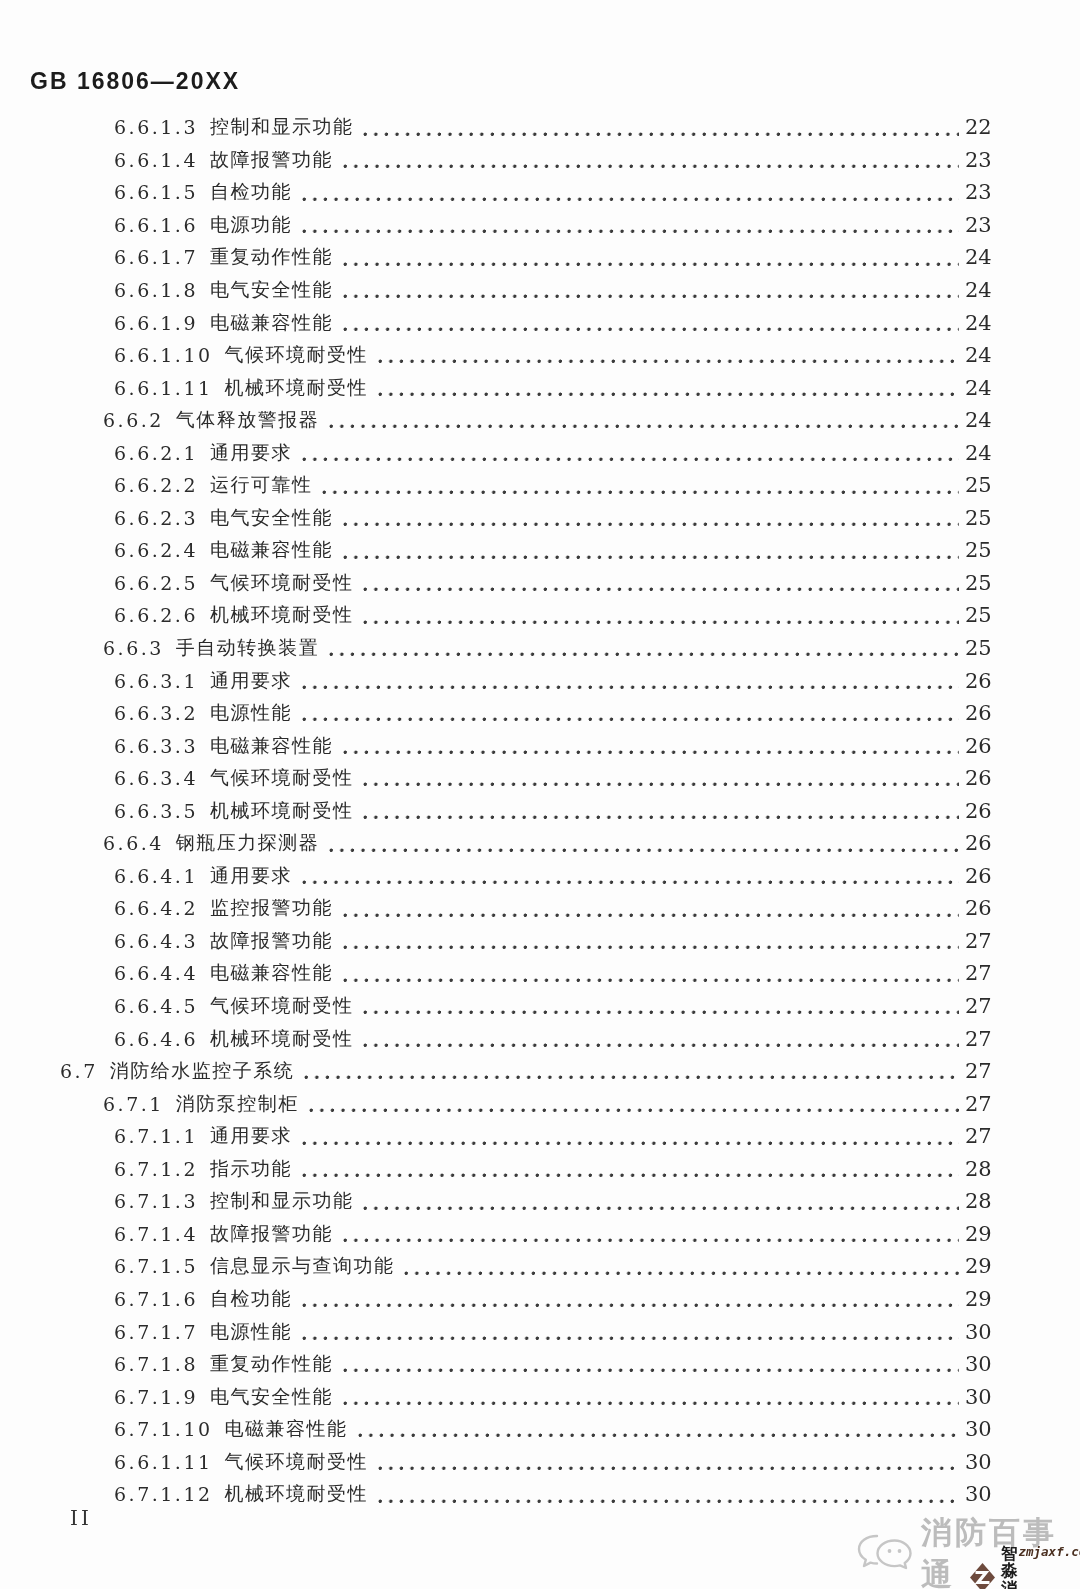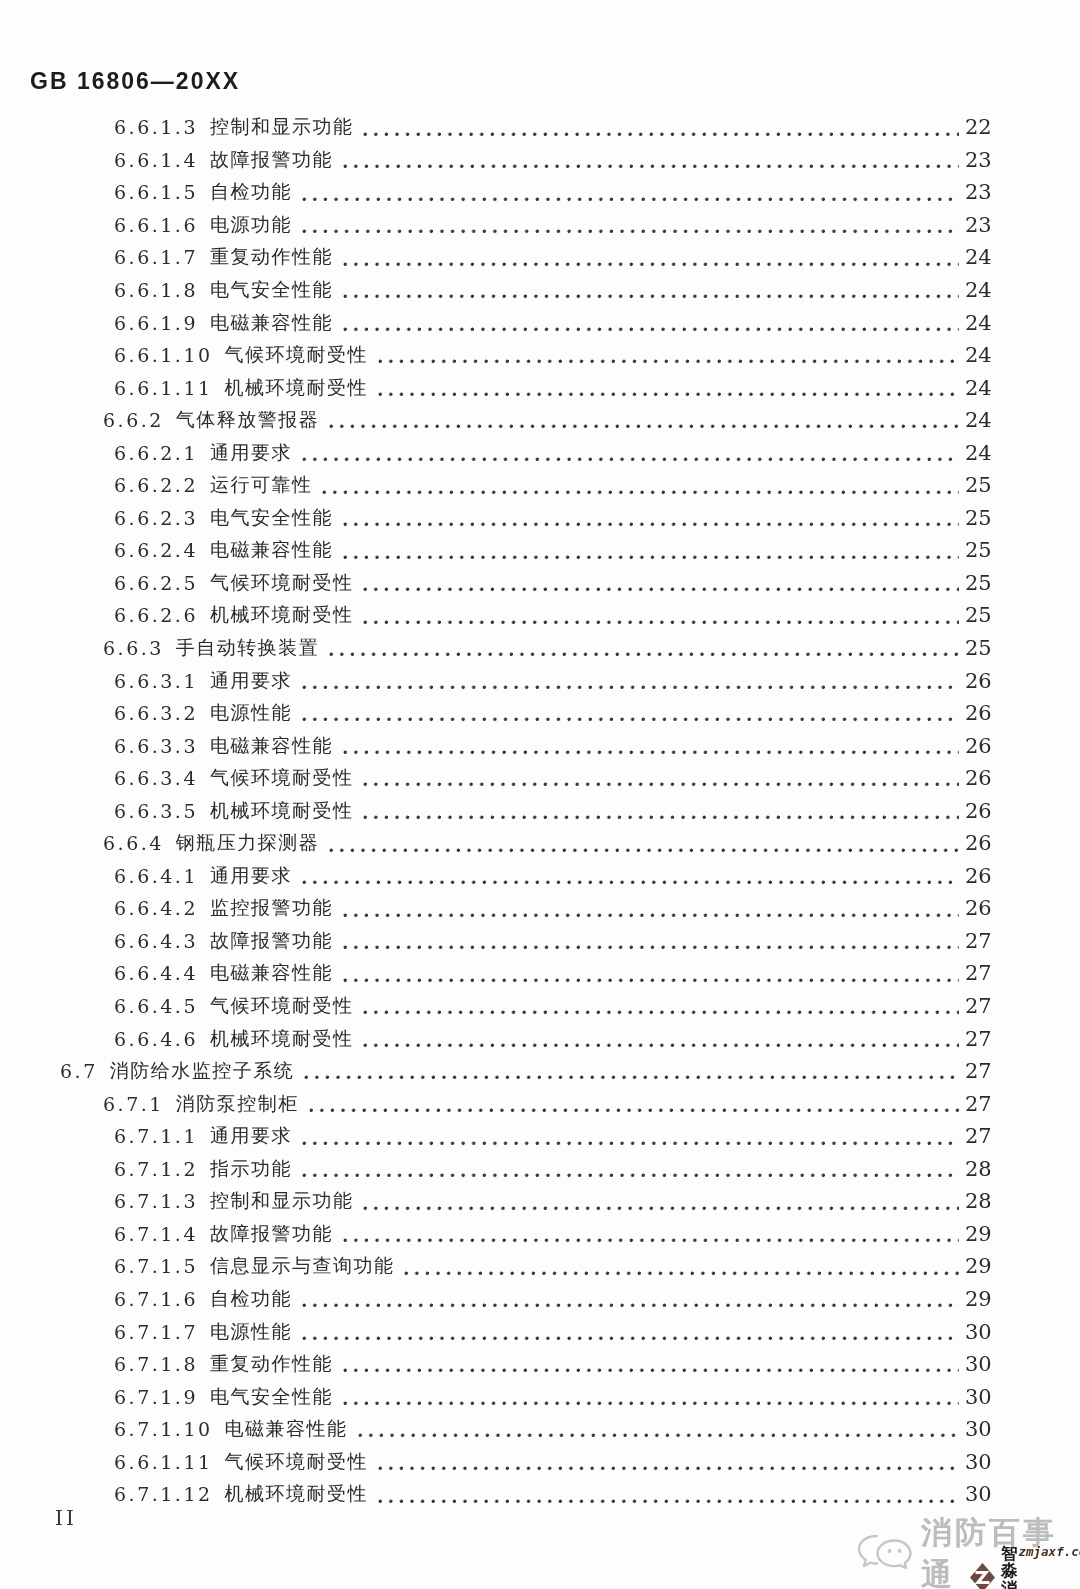--- a/index.html
+++ b/index.html
@@ -44,21 +44,21 @@
     flex:1 1 auto;
     align-self:flex-end;
     height:6px;
     margin:0 6px 6px 10px;
     background-image:radial-gradient(circle at 2.2px 2.2px,var(--leader-dot) 1.45px,rgba(0,0,0,0) 1.95px);
     background-size:10.6px 6px;
     background-repeat:repeat-x;
   }
   .pg{min-width:30px;text-align:left;font-size:21px;}
   .footer-roman{
-    position:absolute;left:55px;top:1506px;
+    position:absolute;left:70px;top:1506px;
     font-size:20px;letter-spacing:3px;color:#333;
   }
   .wm-social{
     position:absolute;left:856px;top:1512px;
     display:flex;align-items:center;gap:7px;
     pointer-events:none;
   }
   .wm-social .wm-text{
     font-size:31px;font-weight:600;letter-spacing:3px;
     color:rgba(165,165,165,0.75);

